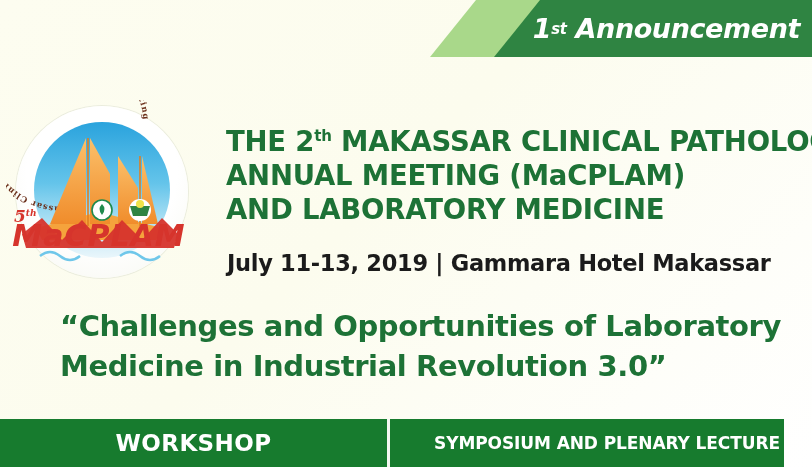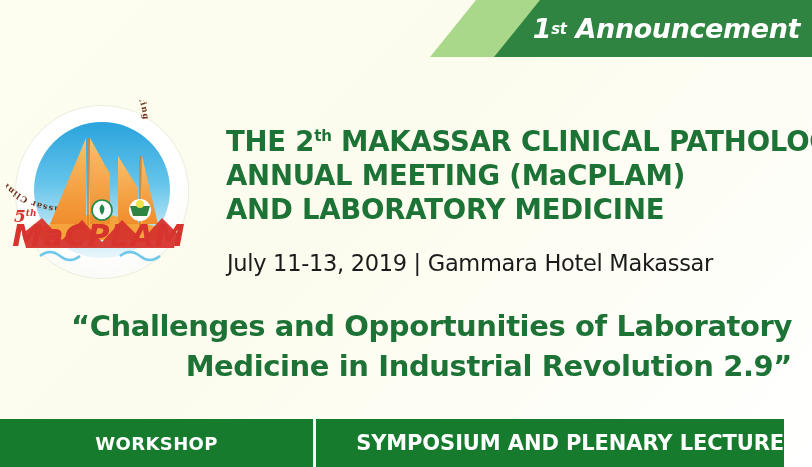--- a/index.html
+++ b/index.html
@@ -157,34 +157,34 @@
     font-size: 15px;
     vertical-align: super;
     line-height: 0;
   }
 
   .date-line {
     position: absolute;
     left: 227px;
     top: 250px;
     font-family: "DejaVu Sans", sans-serif;
-    font-weight: normal;
+    font-weight: bold;
     font-size: 22.5px;
     color: #1b1b1b;
     letter-spacing: -0.3px;
     white-space: nowrap;
   }
 
   
   .theme-block {
     position: absolute;
     left: 60px;
     top: 306px;
     width: 740px;
-    text-align: right;
+    text-align: left;
     padding-right: 8px;
     box-sizing: border-box;
   }
   .theme-line {
     font-family: "DejaVu Sans", sans-serif;
     font-weight: bold;
     font-size: 29px;
     line-height: 40px;
     color: #1d7236;
     letter-spacing: -0.4px;
@@ -206,31 +206,31 @@
     display: flex;
     align-items: center;
     justify-content: center;
     color: #ffffff;
     font-family: "DejaVu Sans", sans-serif;
     font-weight: bold;
     white-space: nowrap;
   }
   .bar-cell-workshop {
     width: 387px;
-    font-size: 18px;
+    font-size: 23px;
     letter-spacing: 0.4px;
   }
   .bar-divider {
     width: 3px;
     background: #f3f7f0;
     flex: 0 0 auto;
   }
   .bar-cell-symposium {
     flex: 1 1 auto;
-    font-size: 21px;
+    font-size: 17px;
     letter-spacing: -0.1px;
     padding-left: 40px;
   }
 </style>
 </head>
 <body>
 
 <div id="poster">
 
   <div class="announce-band">
@@ -287,21 +287,21 @@
   <div class="title-block">
     <div class="title-line"><span>THE 2</span><span class="sup">th</span><span> MAKASSAR  CLINICAL PATHOLOGY</span></div>
     <div class="title-line">ANNUAL MEETING (MaCPLAM)</div>
     <div class="title-line">AND LABORATORY MEDICINE</div>
   </div>
 
   <div class="date-line">July 11-13, 2019 | Gammara Hotel Makassar</div>
 
   <div class="theme-block">
     <div class="theme-line">“Challenges and Opportunities of Laboratory</div>
-    <div class="theme-line">Medicine in Industrial Revolution 2.9”</div>
+    <div class="theme-line">Medicine in Industrial Revolution 3.0”</div>
   </div>
 
   <div class="bottom-bar">
     <div class="bar-cell bar-cell-workshop">WORKSHOP</div>
     <div class="bar-divider"></div>
     <div class="bar-cell bar-cell-symposium">SYMPOSIUM AND PLENARY LECTURE</div>
   </div>
 
 </div>
 

